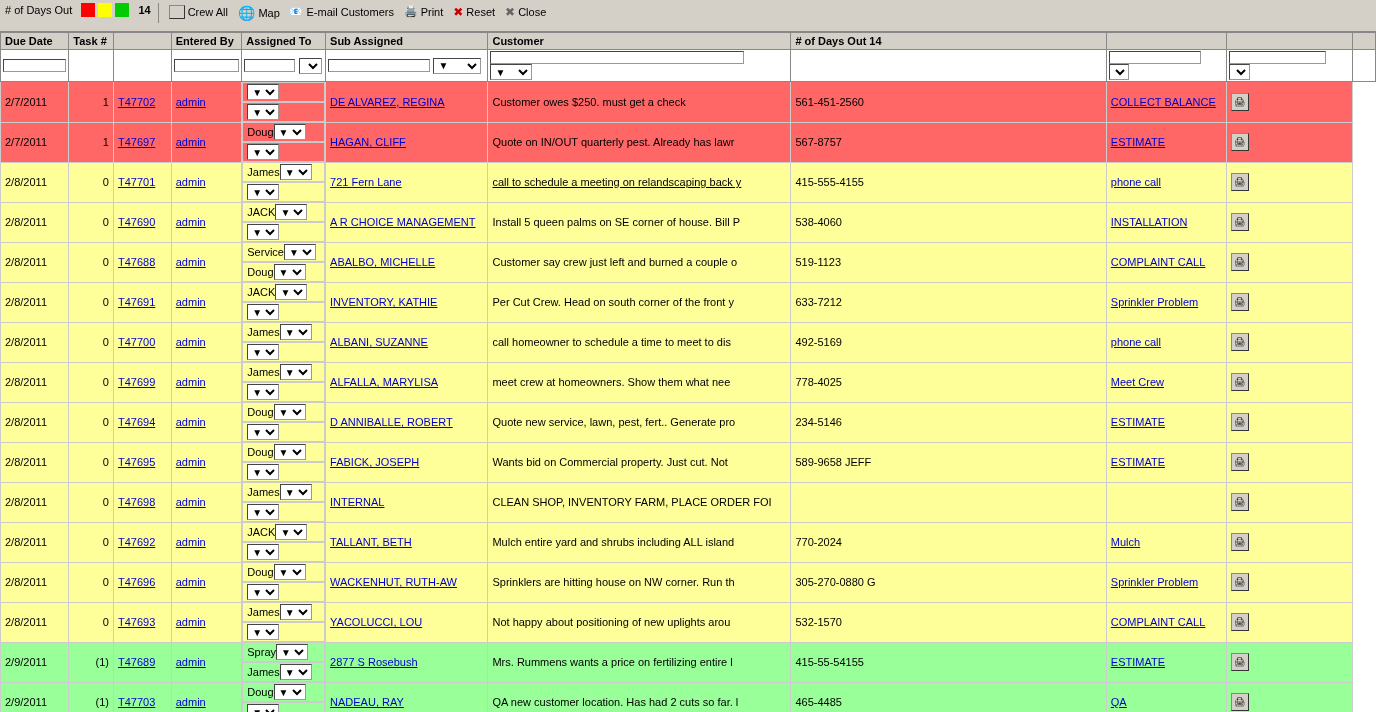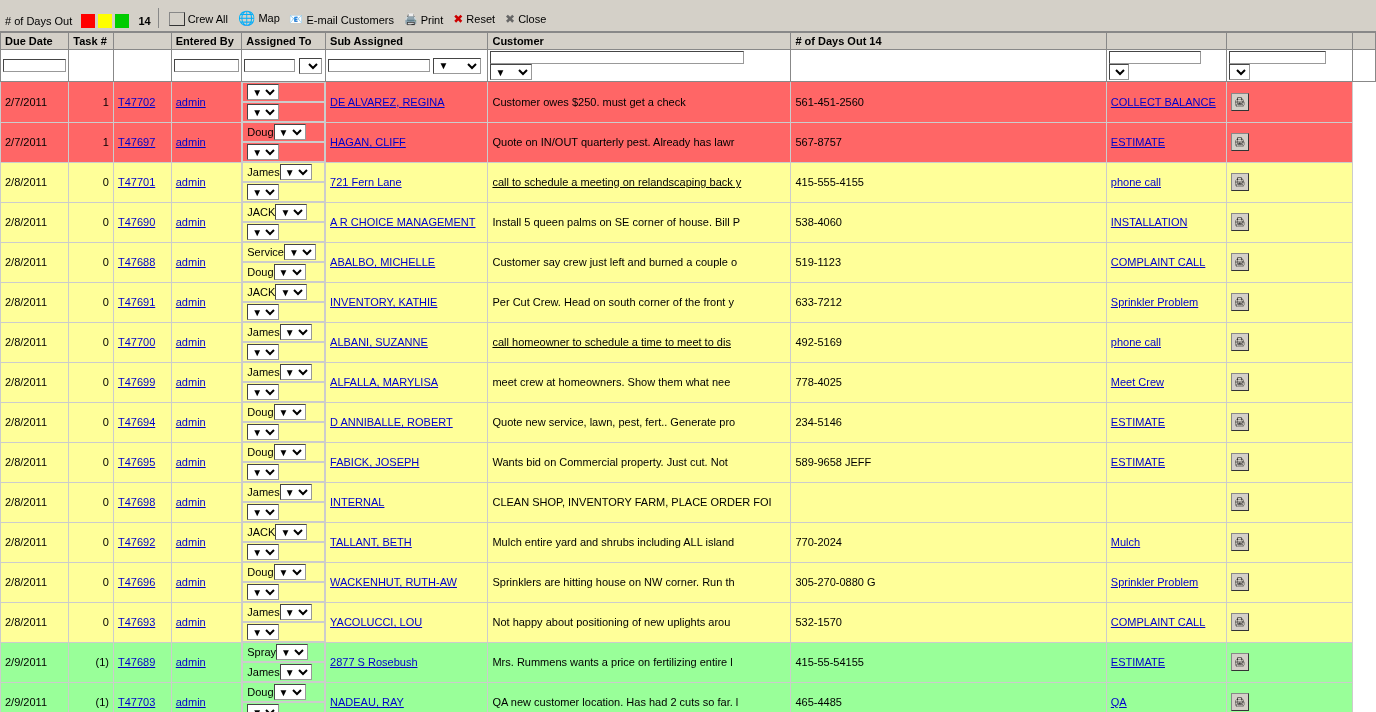--- a/index.html
+++ b/index.html
@@ -1,20 +1,20 @@
 <!DOCTYPE html>
 <html><head>
   <meta charset="utf-8">
   <style>
     * { box-sizing: border-box; margin: 0; padding: 0; }
     body { font-family: Arial, sans-serif; font-size: 11px; background: #d4d0c8; overflow-x: auto; }
     
     .toolbar {
       display: flex;
-      align-items: flex-end;
+      align-items: flex-start;
       background: #d4d0c8;
       padding: 3px 5px;
       border-bottom: 1px solid #888;
       gap: 4px;
       flex-wrap: nowrap;
       min-height: 32px;
     }
     
     .toolbar-item {
       display: flex;
@@ -350,21 +350,21 @@
           <td><a class="task-link" href="#">admin</a></td>
           <td style="display: flex; align-items: center;">
             <span>James</span>
             <select class="inline-select"><option>▼</option></select>
           </td>
           <td style="display: flex; align-items: center;">
             <span></span>
             <select class="inline-select"><option>▼</option></select>
           </td>
           <td><a class="task-link" href="#">ALBANI, SUZANNE</a></td>
-          <td style="max-width: 300px; overflow: hidden; text-decoration: underline;">call homeowner to schedule a time to meet to dis</td>
+          <td style="max-width: 300px; overflow: hidden;">call homeowner to schedule a time to meet to dis</td>
           <td>492-5169</td>
           <td><a class="task-link" href="#">phone call</a></td>
           <td style="text-align: center;">
             <button class="action-btn">🖨</button>
           </td>
         </tr>
         <tr class="data-row row-yellow">
           <td>2/8/2011</td>
           <td style="text-align: right;">0</td>
           <td><a class="task-link" href="#">T47699</a></td>

